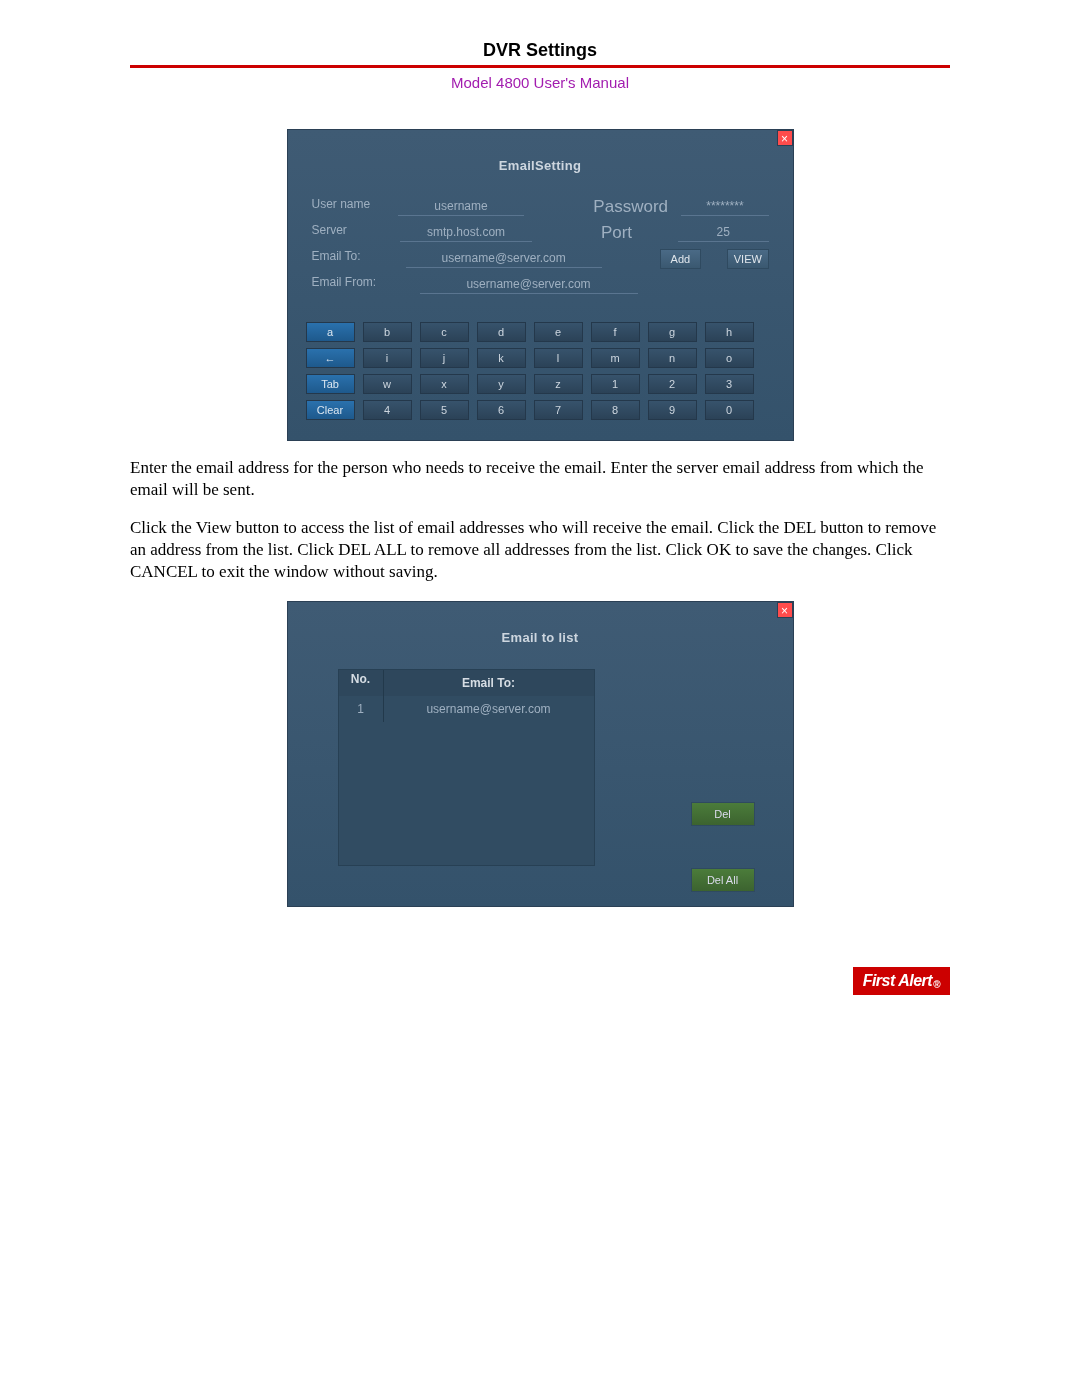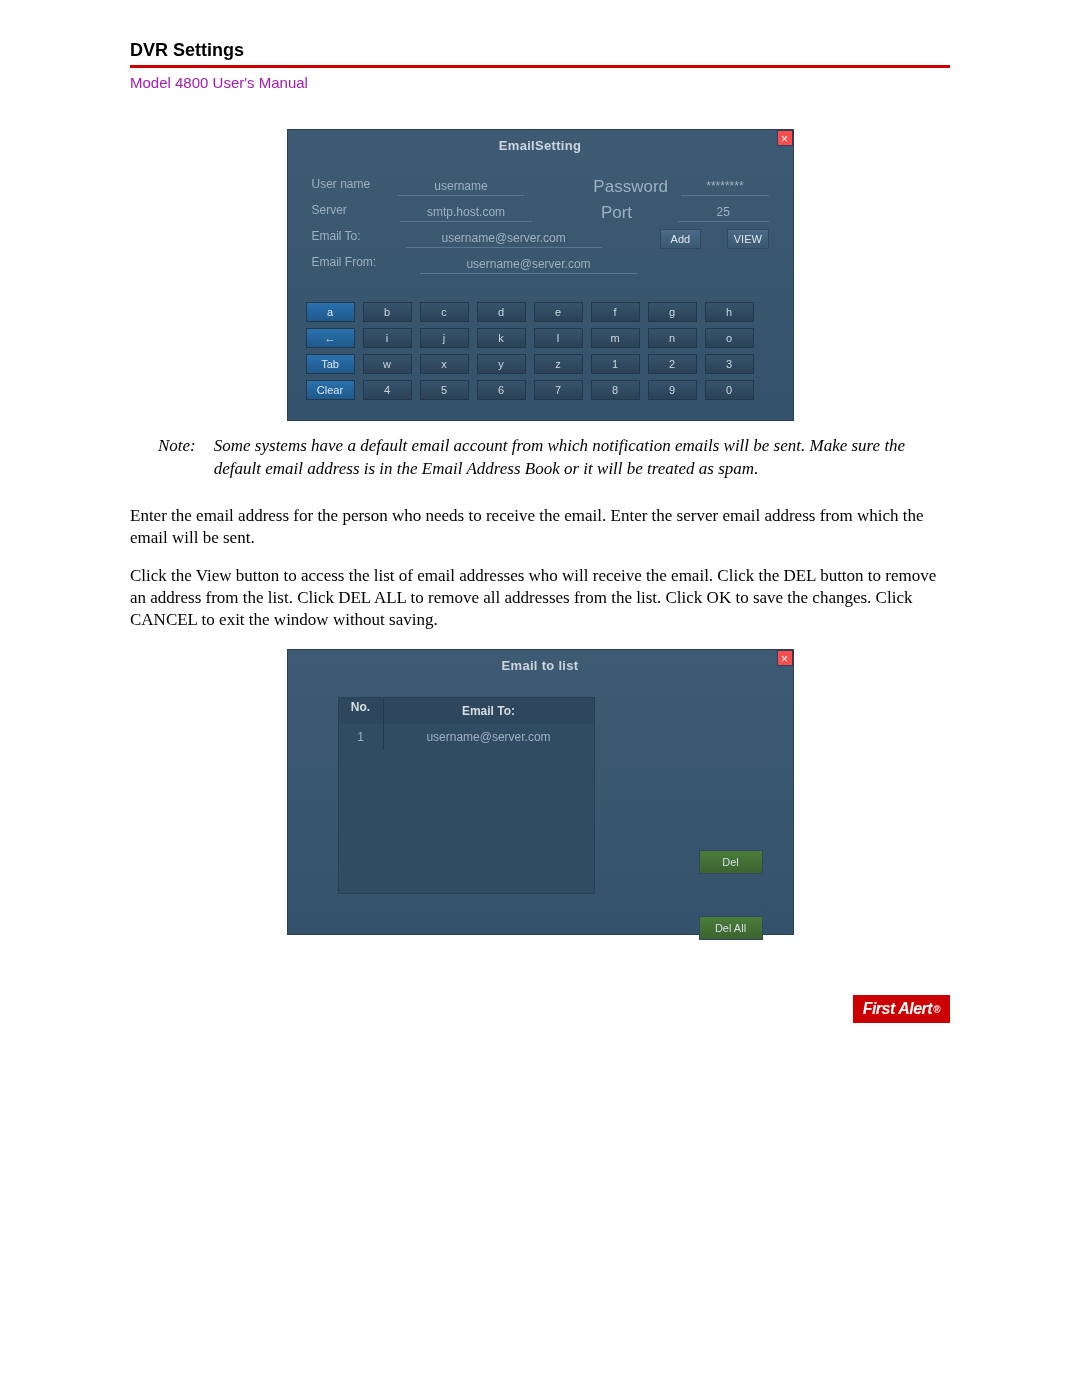--- a/index.html
+++ b/index.html
@@ -9,21 +9,21 @@
     font-family: "Times New Roman", Times, serif;
     color: #000;
     width: 1080px;
     box-sizing: border-box;
   }
   .page {
     width: 820px;
     margin: 0 auto;
   }
   .top-right {
-    text-align: left;
+    text-align: center;
     font-family: Helvetica, Arial, sans-serif;
   }
   .section-title {
     font-weight: bold;
     font-size: 18px;
     margin-bottom: 2px;
   }
   .red-line {
     border: none;
     border-top: 3px solid #cc0000;
@@ -53,21 +53,21 @@
     line-height: 16px;
     text-align: center;
     border: 1px solid #2b4055;
     box-sizing: border-box;
   }
   .win-title {
     text-align: center;
     color: #cdd6df;
     font-family: Arial, sans-serif;
     font-size: 13px;
-    padding: 8px 0 12px 0;
+    padding: 28px 0 12px 0;
     font-weight: bold;
     letter-spacing: 0.3px;
   }
   .form-area {
     padding: 6px 18px 10px 18px;
   }
   .form-row {
     display: flex;
     align-items: flex-start;
     gap: 26px;
@@ -192,21 +192,21 @@
   .list-row {
     display: flex;
     color: #9fb0c1;
     font-family: Arial, sans-serif;
     font-size: 12px;
   }
   .list-row .col-no { padding: 6px 0; border-right: 1px solid #22394b; }
   .list-row .col-to { padding: 6px 0; text-align: center; }
   .right-btns {
     position: absolute;
-    right: 30px;
+    right: 38px;
     top: 200px;
     display: flex;
     flex-direction: column;
     gap: 42px;
   }
   .footer {
     display: flex;
     justify-content: flex-end;
     margin-top: 60px;
   }
@@ -214,21 +214,21 @@
     background: #cc0000;
     color: #fff;
     font-family: Helvetica, Arial, sans-serif;
     font-weight: bold;
     font-style: italic;
     font-size: 16px;
     padding: 3px 8px;
     border: 2px solid #cc0000;
     letter-spacing: -0.5px;
     display: inline-flex;
-    align-items: center;
+    align-items: flex-end;
   }
   .logo sup { font-size: 10px; margin-left: 1px; font-style: normal; }
 </style>
 </head>
 <body>
 
 <div class="page">
   <div class="top-right">
     <div class="section-title">DVR Settings</div>
     <hr class="red-line">
@@ -302,24 +302,20 @@
           <div class="key">5</div>
           <div class="key">6</div>
           <div class="key">7</div>
           <div class="key">8</div>
           <div class="key">9</div>
           <div class="key">0</div>
         </div>
       </div>
   </div>
 
-  <div class="note">
-    <div class="note-label">Note:</div>
-    <div class="note-body">Some systems have a default email account from which notification emails will be sent. Make sure the default email address is in the Email Address Book or it will be treated as spam.</div>
-  </div>
 
   <div class="body-text">Enter the email address for the person who needs to receive the email. Enter the server email address from which the email will be sent.</div>
   <div class="body-text">Click the View button to access the list of email addresses who will receive the email. Click the DEL button to remove an address from the list. Click DEL ALL to remove all addresses from the list. Click OK to save the changes. Click CANCEL to exit the window without saving.</div>
 
   <div class="screenshot2">
     <div class="close-x">×</div>
     <div class="win-title">Email to list</div>
 
     <div style="display:flex; align-items:flex-start;">
       <div class="list-area" style="flex:0 0 255px;">

